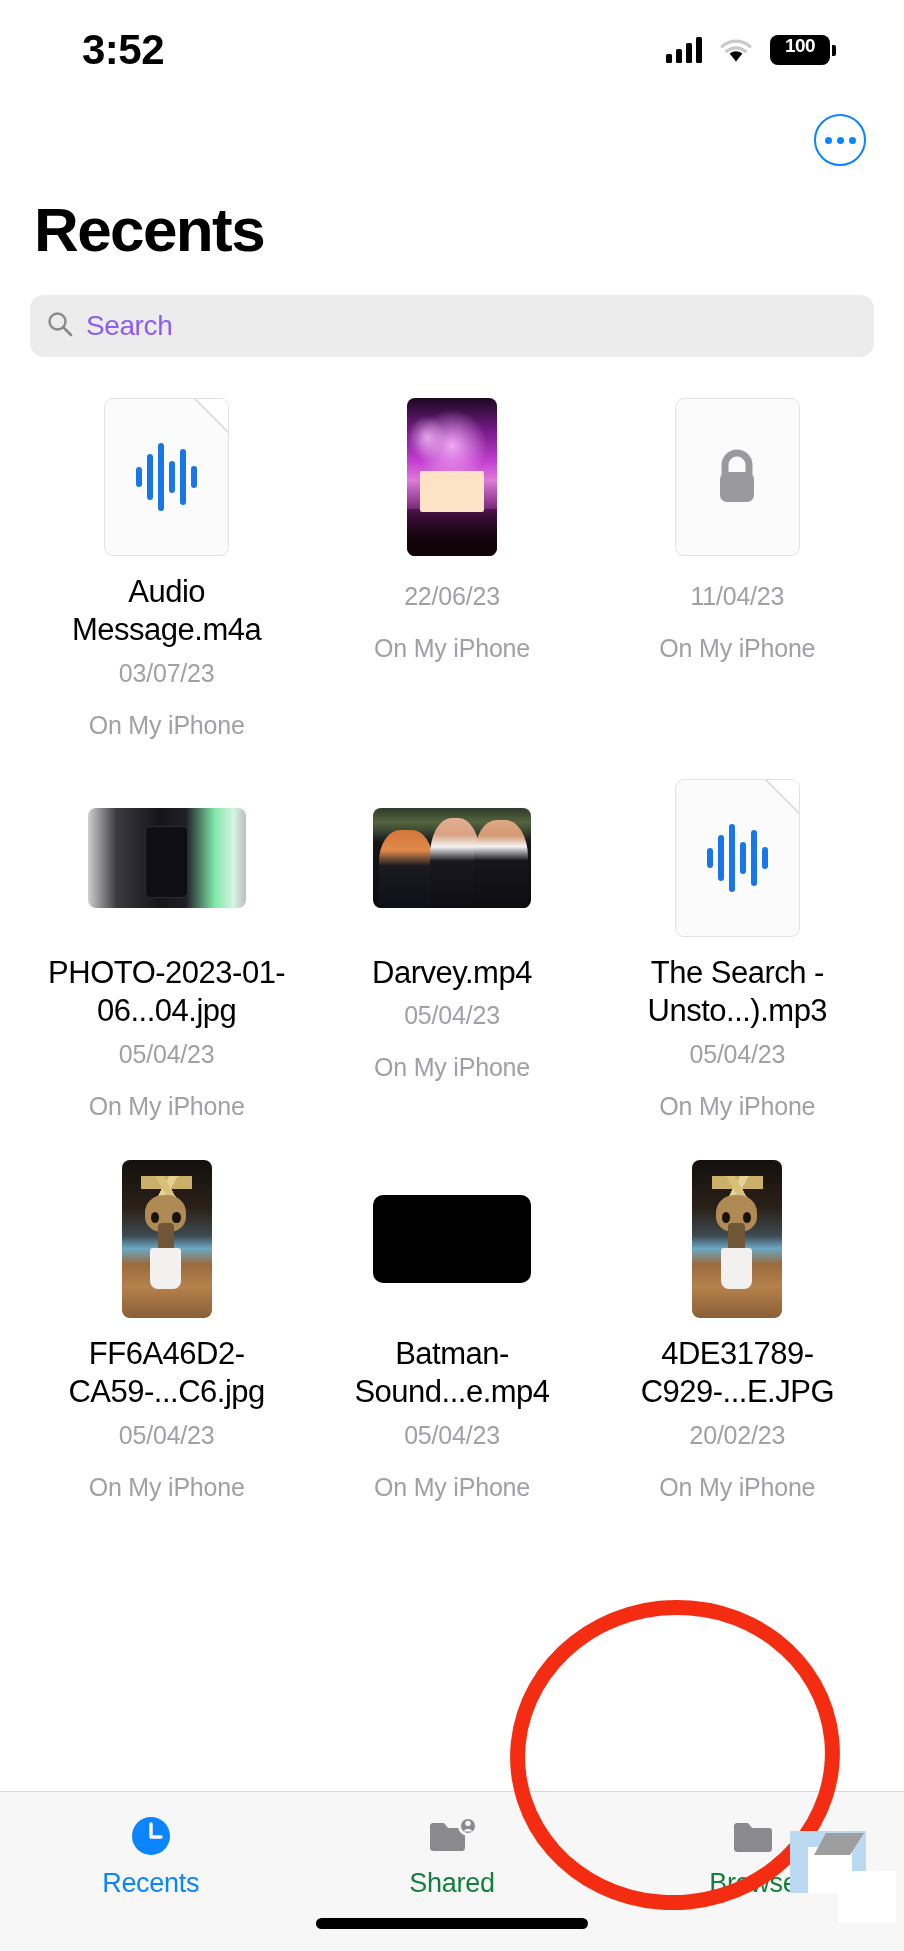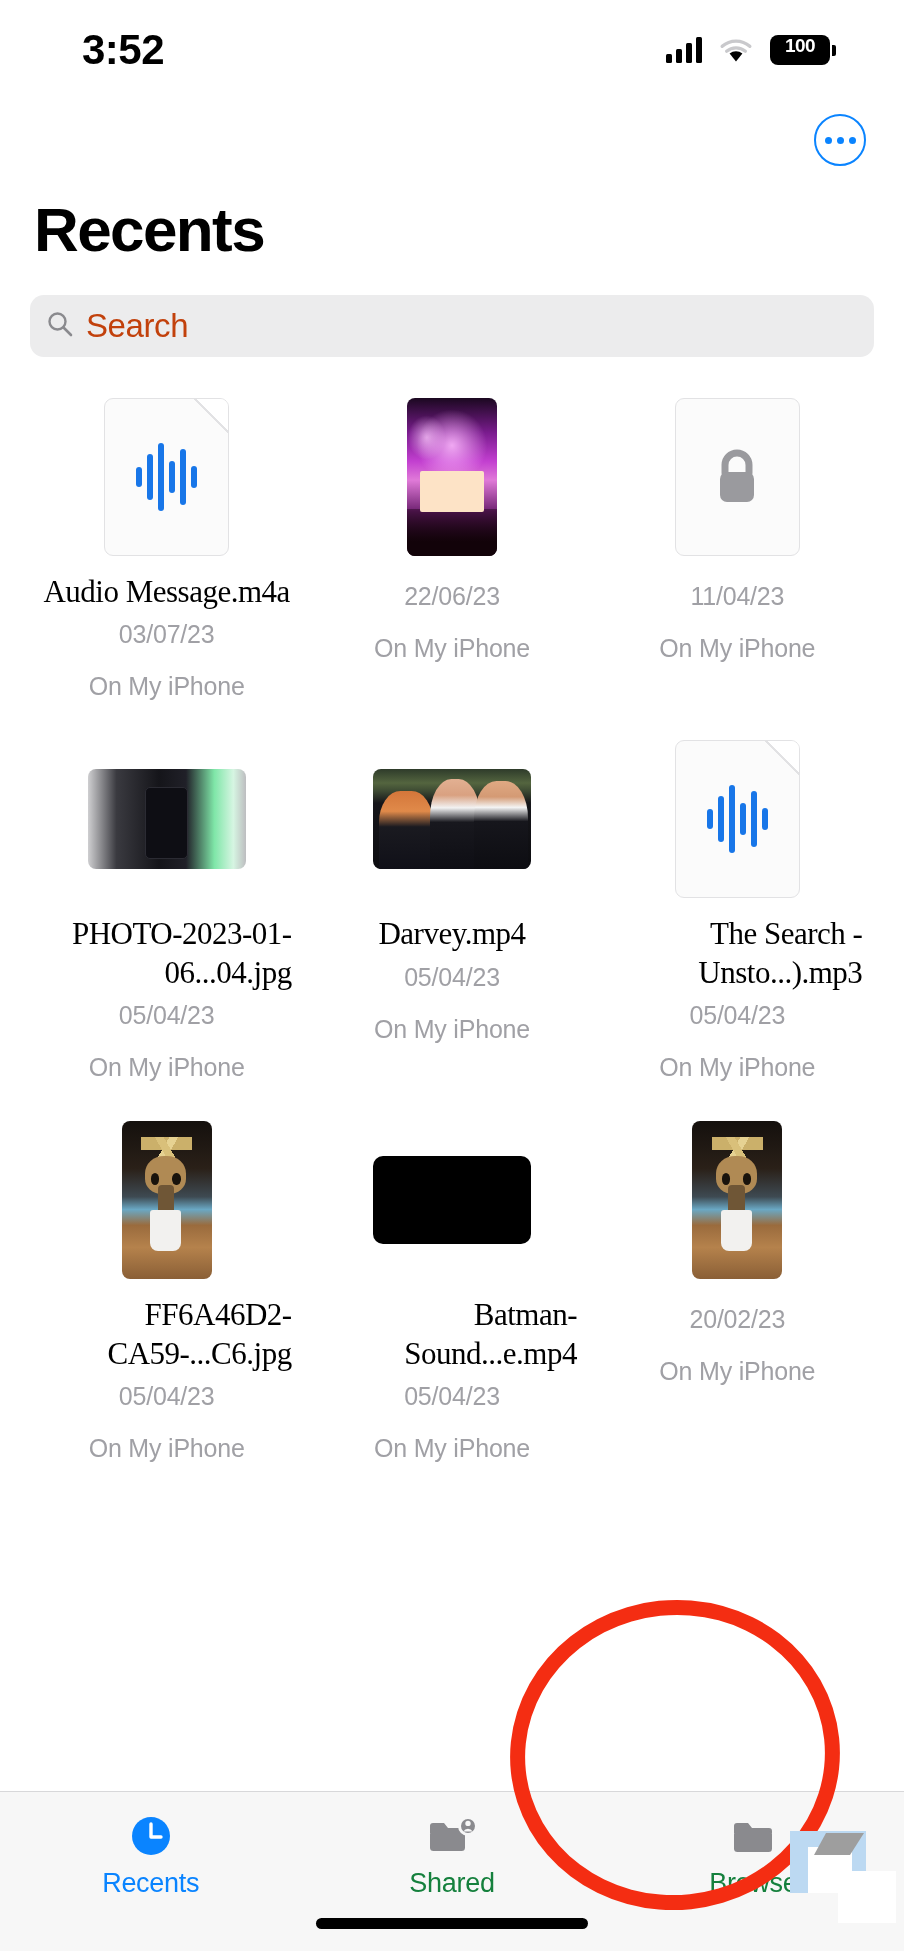--- a/index.html
+++ b/index.html
@@ -85,21 +85,21 @@
   .search-field{
     height:62px;
     background:#ececed;
     border-radius:14px;
     display:flex;align-items:center;
     padding:0 16px;
     gap:12px;
   }
   .search-icon{ width:28px;height:28px;flex:0 0 auto; }
   .search-placeholder{
-    font-size:33px;color:#c2410c;letter-spacing:-0.4px;
+    font-size:28px;color:#8b5cf6;letter-spacing:-0.4px;
   }
 
   
   .files-grid{
     padding:40px 24px 0 24px;
     display:grid;
     grid-template-columns:repeat(3,1fr);
     row-gap:38px;
   }
   .file-cell{
@@ -230,24 +230,23 @@
       linear-gradient(60deg, transparent 45%, #d9c07a 45%, #d9c07a 58%, transparent 58%),
       linear-gradient(-60deg, transparent 45%, #e6d292 45%, #e6d292 58%, transparent 58%),
       linear-gradient(0deg, transparent 55%, #cbb06a 55%);
   }
 
   
   .file-name{
     font-size:31px;
     line-height:1.24;
     color:#000;
-    text-align:right;
+    text-align:center;
     letter-spacing:-0.5px;
     max-width:250px;
-    font-family:Liberation Serif, serif;
   }
   .file-date{
     font-size:25px;
     color:#a0a0a5;
     margin-top:9px;
     letter-spacing:-0.2px;
   }
   .file-loc{
     font-size:25px;
     color:#a0a0a5;
@@ -457,20 +456,21 @@
 
   <div class="file-cell">
     <div class="thumb-box">
       <div class="photo portrait ph-groot">
         <span class="leaves"></span>
           <span class="head"></span>
           <span class="body"></span>
           <span class="pot"></span>
       </div>
     </div>
+    <div class="file-name">4DE31789-C929-...E.JPG</div>
     <div class="file-date">20/02/23</div>
     <div class="file-loc">On My iPhone</div>
   </div>
 
 </div>
 
 <div class="tab-bar">
 
   <div class="tab active">
     <span class="tab-icon">

